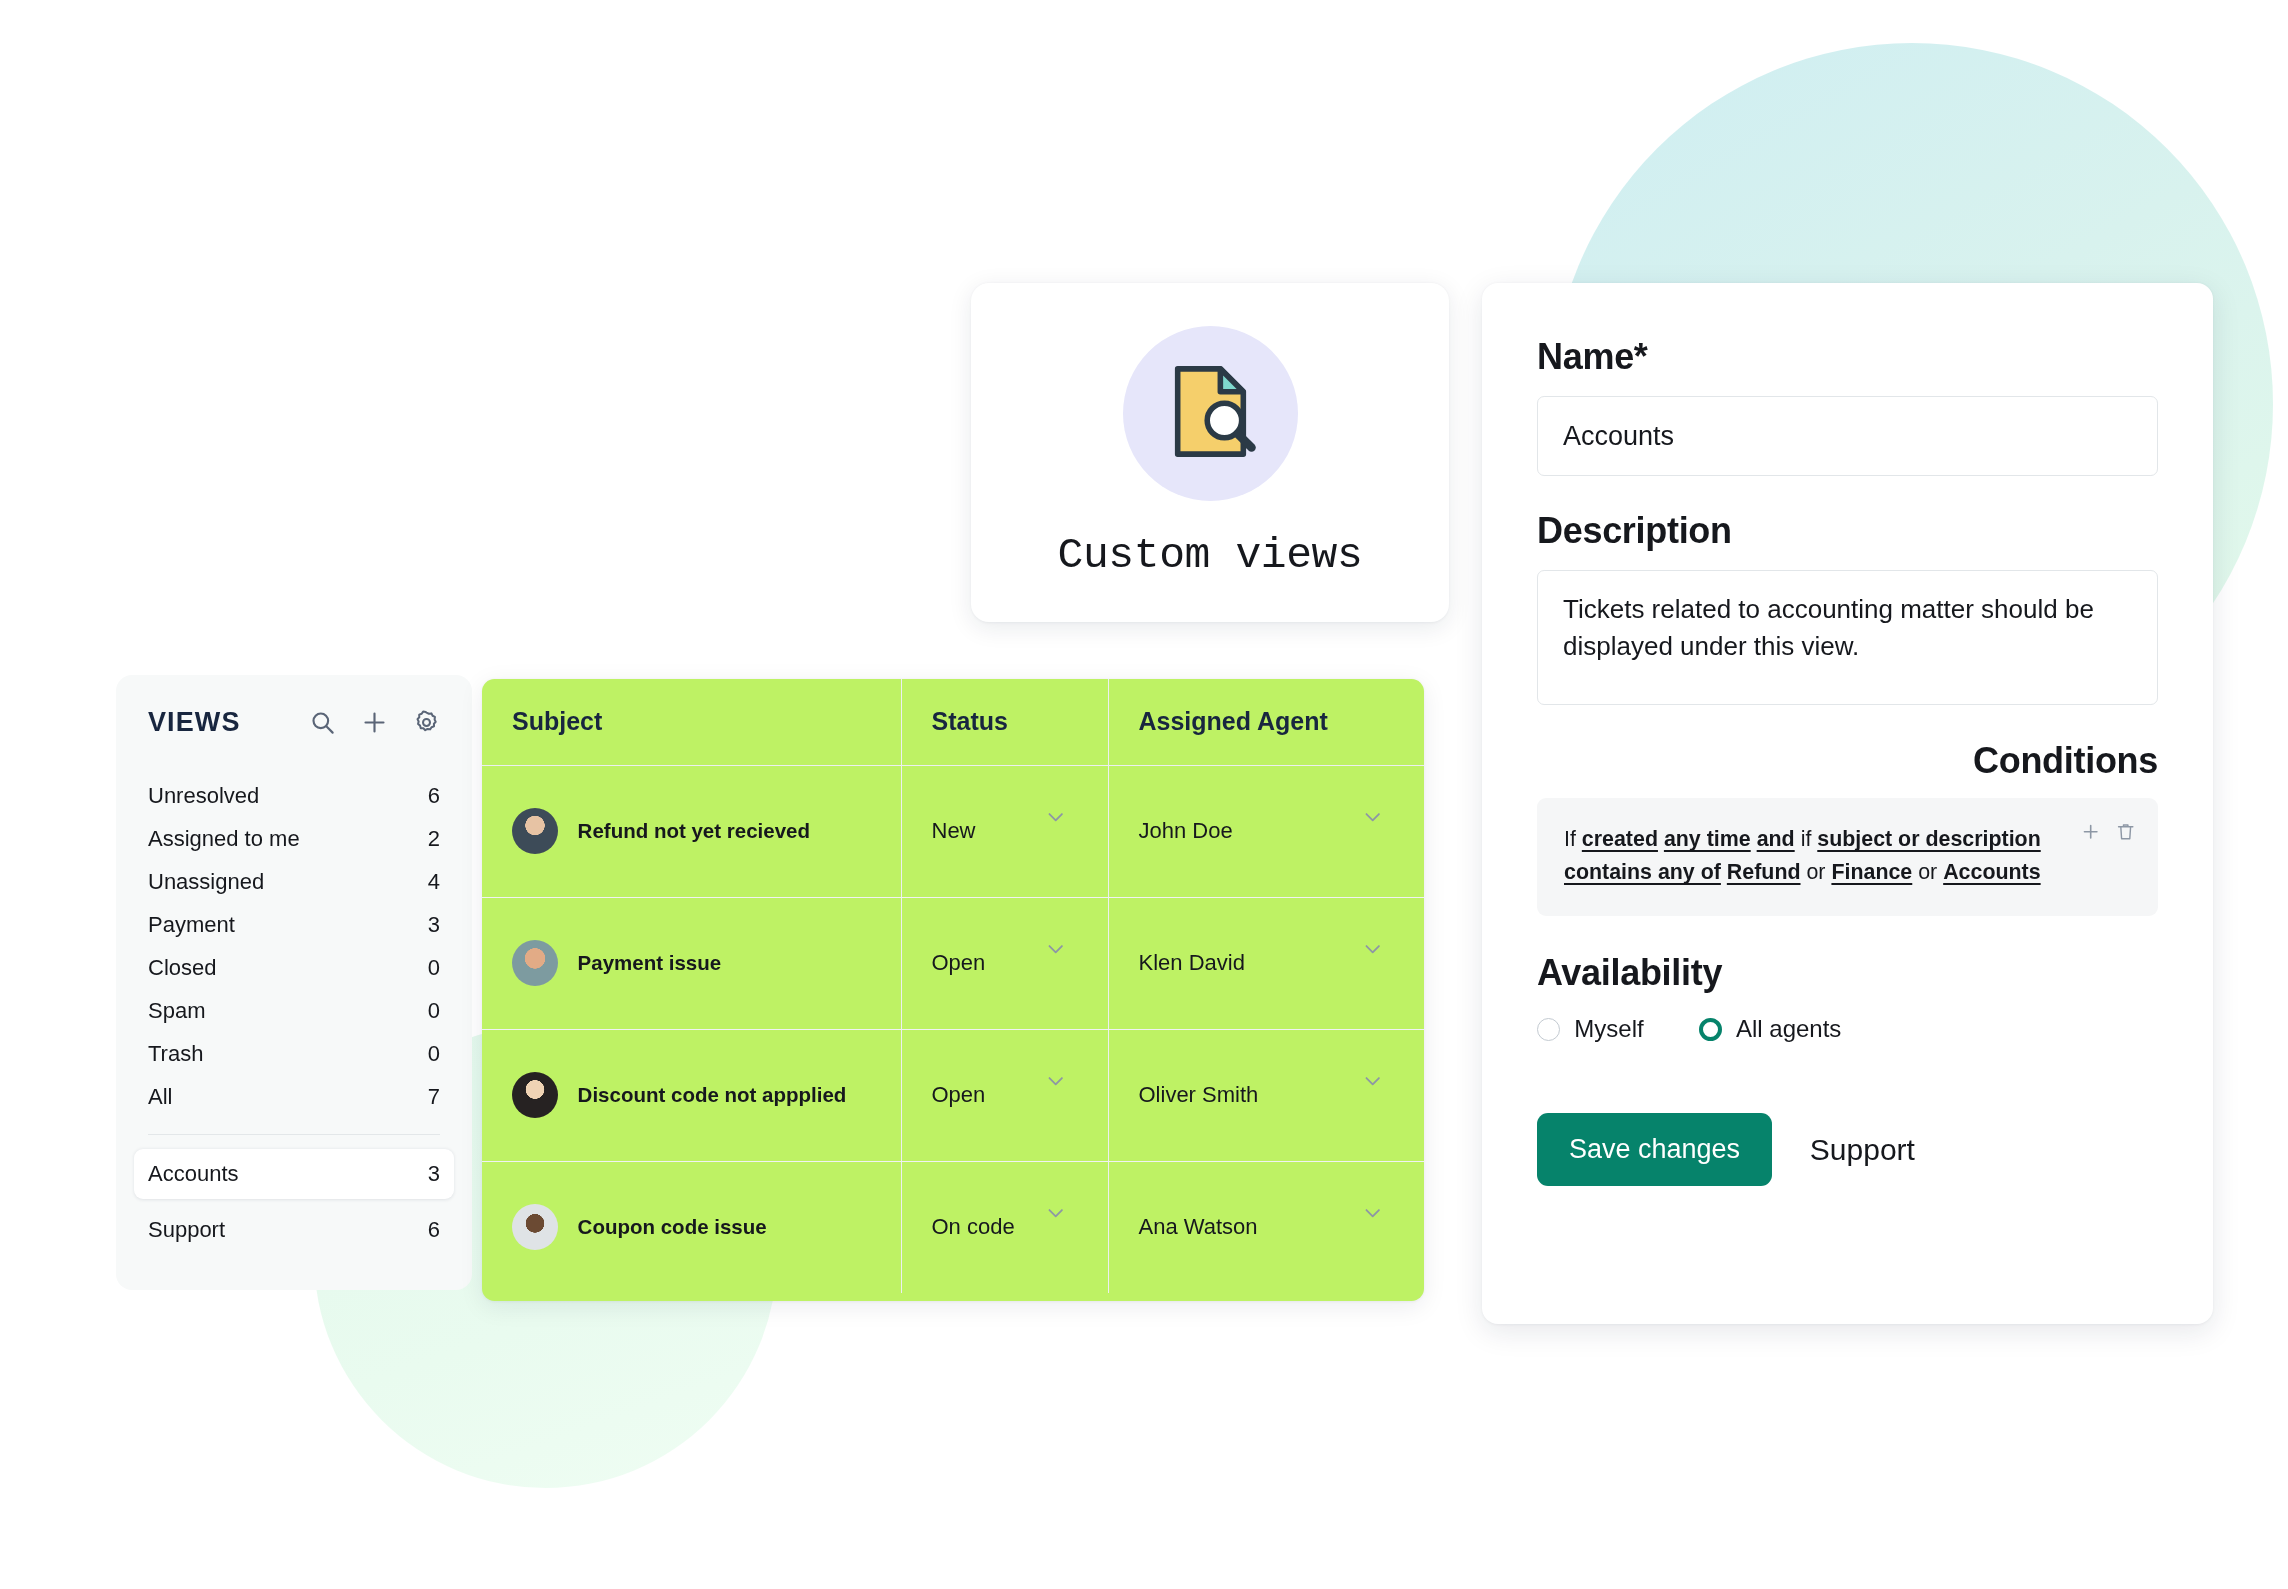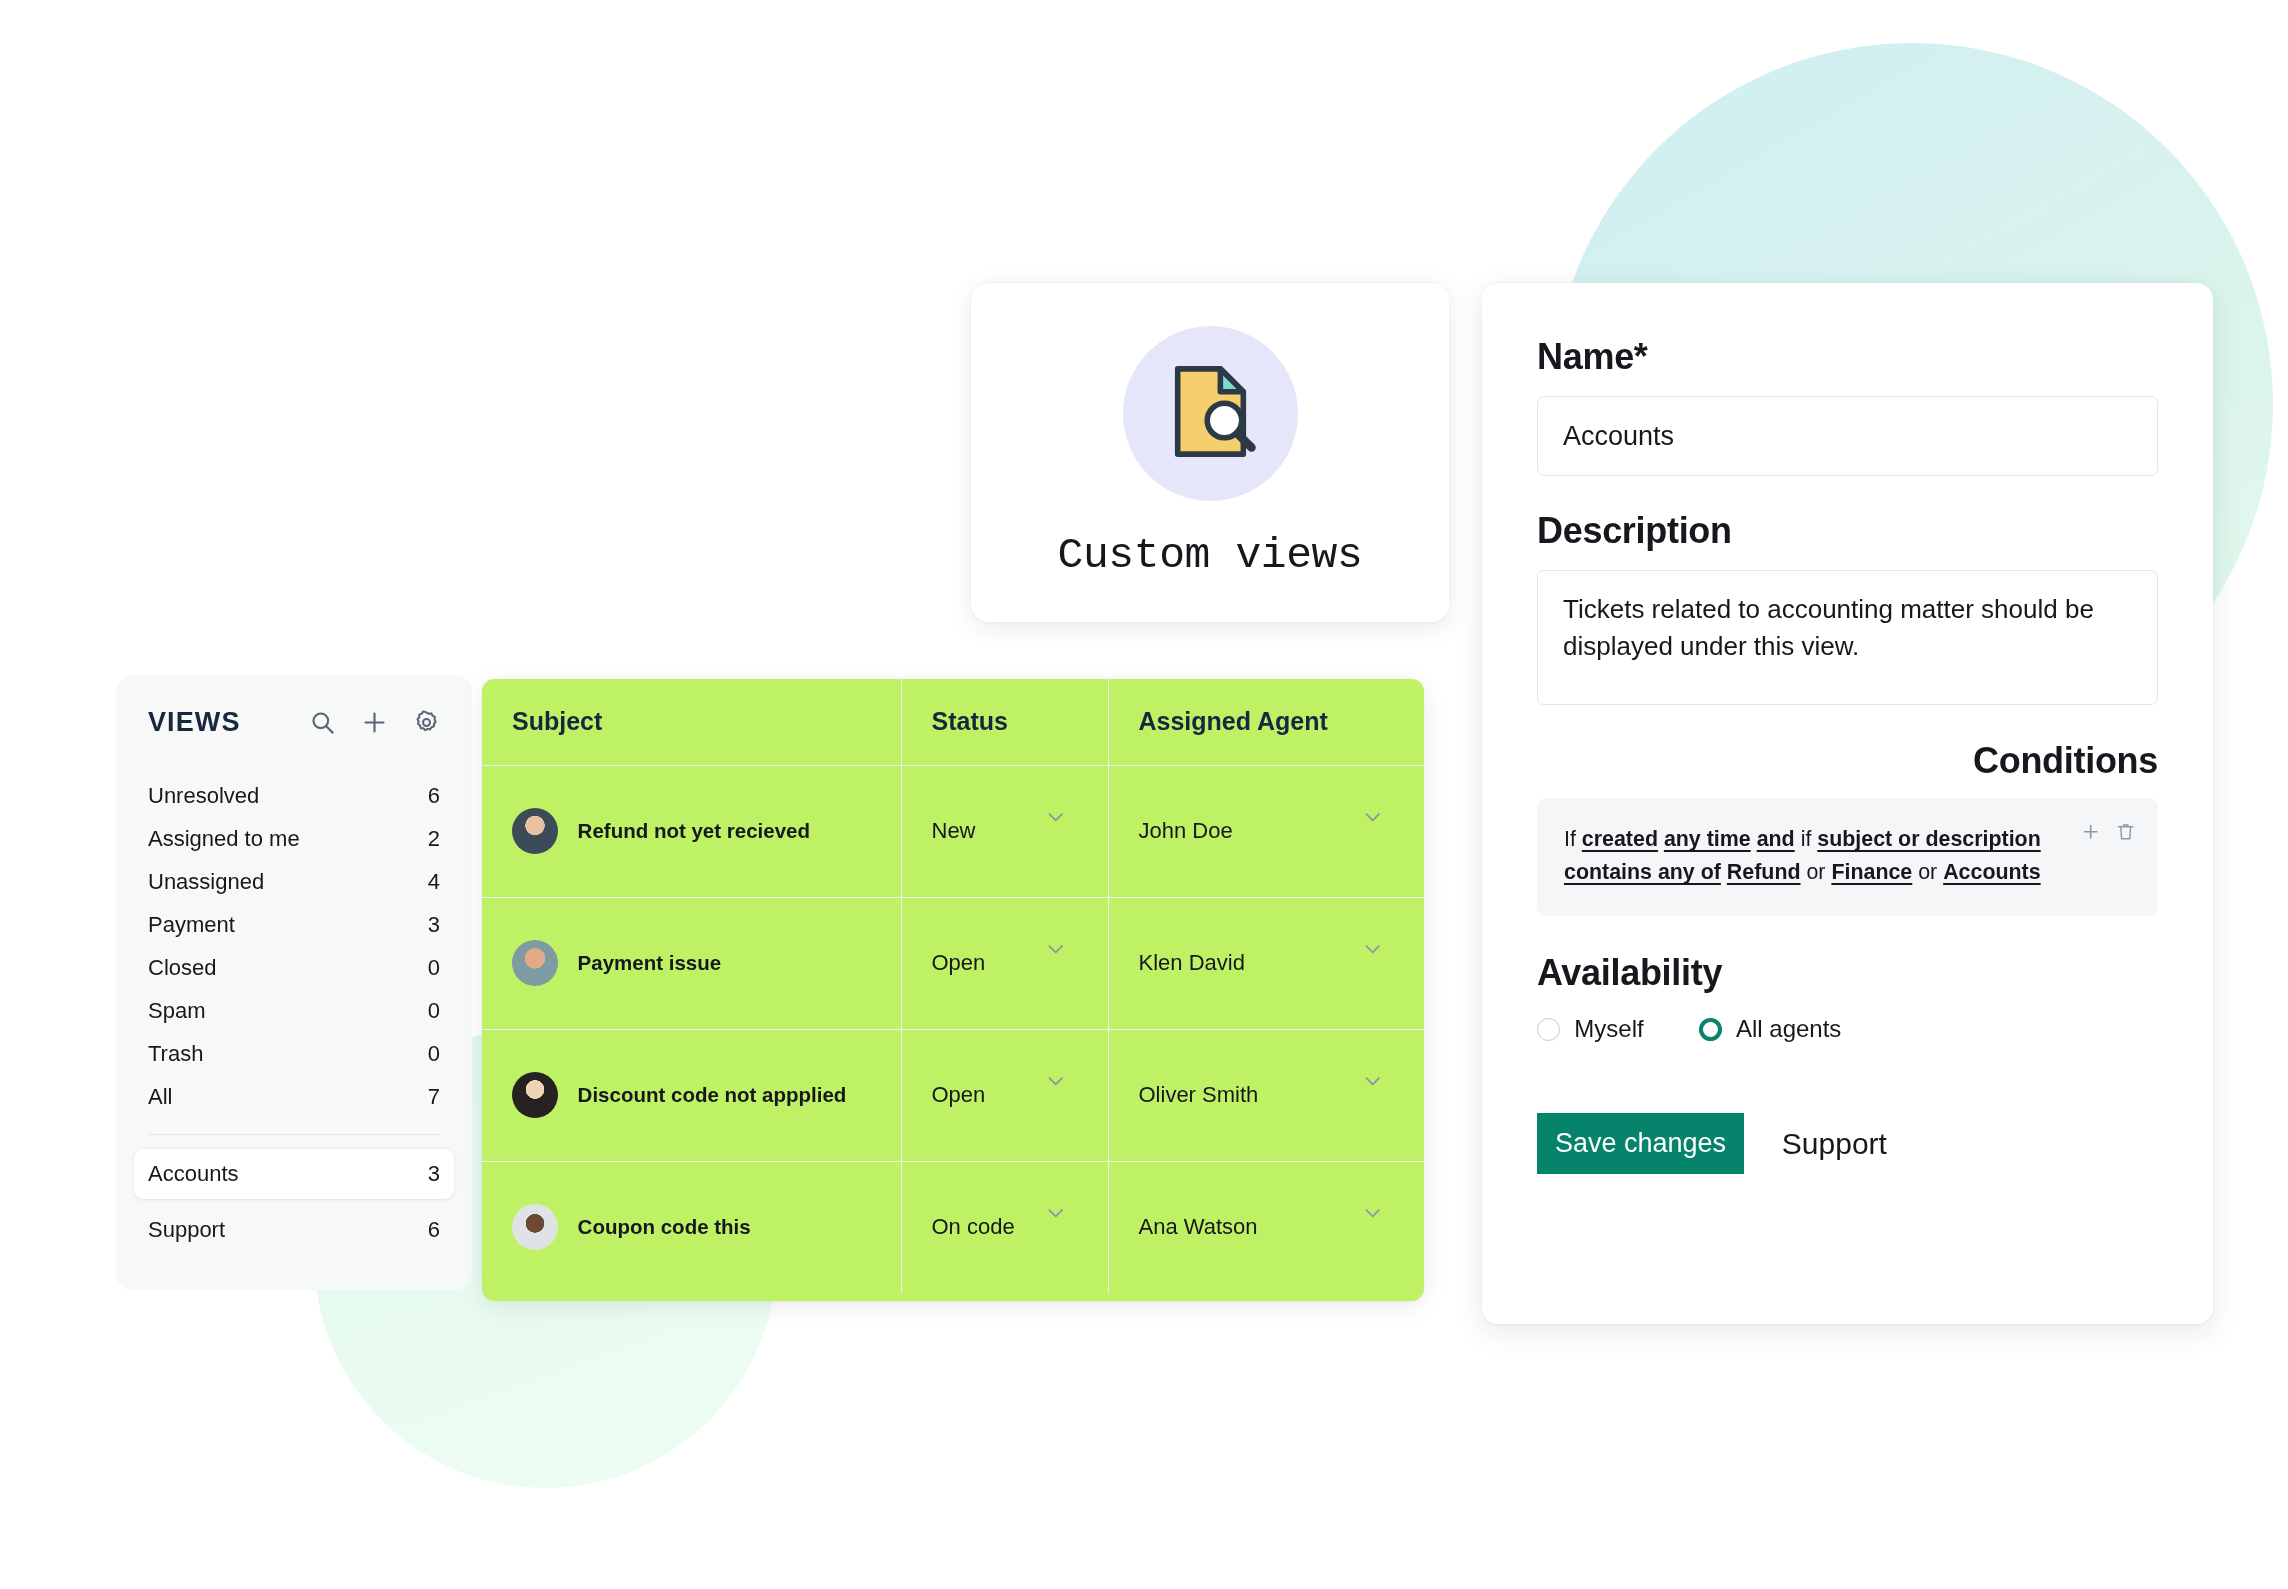--- a/index.html
+++ b/index.html
@@ -101,22 +101,22 @@
   #avail-label { margin-top: 36px; display:block; }
   #avail-row { display:flex; align-items:center; gap: 0; margin-top: 21.4px; }
   .radio-opt { display:flex; align-items:center; gap: 14.3px; cursor:pointer; }
   .radio-opt + .radio-opt { margin-left: 55px; }
   .radio { width: 23px; height:23px; border-radius:50%; border: 1.8px solid #c3cad1; flex:none;
       display:flex; align-items:center; justify-content:center; background:#fff; }
   .radio.on { border-color:#06836B; border-width: 4.5px; }
   .radio.on .dot { width: 8px; height:8px; border-radius:50%; background:#fff; }
   .radio-label { font-size: 24px; color:#16181d; }
   #btn-row { display:flex; align-items:center; gap: 27px; margin-top: 70px; }
-  #save-button { background:#06836B; color:#fff; border:none; border-radius: 0;
-      height: 61px; padding: 0 18px; font-size: 27px; cursor:pointer;
+  #save-button { background:#06836B; color:#fff; border:none; border-radius: 11px;
+      height: 73px; padding: 0 32px; font-size: 27px; cursor:pointer;
       font-family:"Liberation Sans", sans-serif; }
   #cancel-button { background:none; border:none; font-size: 30px; color:#16181d; cursor:pointer;
       padding: 0 10.7px; font-family:"Liberation Sans", sans-serif; }
 </style>
 </head>
 <body>
 
 <div id="stage">
 
   <div class="blob" id="blob-top-right"></div>
@@ -291,21 +291,21 @@
               <svg class="chev" viewBox="0 0 24 24" fill="none" stroke="currentColor" stroke-width="2" stroke-linecap="round" stroke-linejoin="round">
                   <path d="M5 9 L12 16 L19 9"></path>
                 </svg>
             </div>
           </td>
         </tr>
         <tr>
           <td>
             <div class="subj-wrap">
               <div class="avatar av3"></div>
-              <span class="subj-text">Coupon code this</span>
+              <span class="subj-text">Coupon code issue</span>
             </div>
           </td>
           <td>
             <div class="cell-select">
               <span class="val">On code</span>
               <svg class="chev" viewBox="0 0 24 24" fill="none" stroke="currentColor" stroke-width="2" stroke-linecap="round" stroke-linejoin="round">
                   <path d="M5 9 L12 16 L19 9"></path>
                 </svg>
             </div>
           </td>

